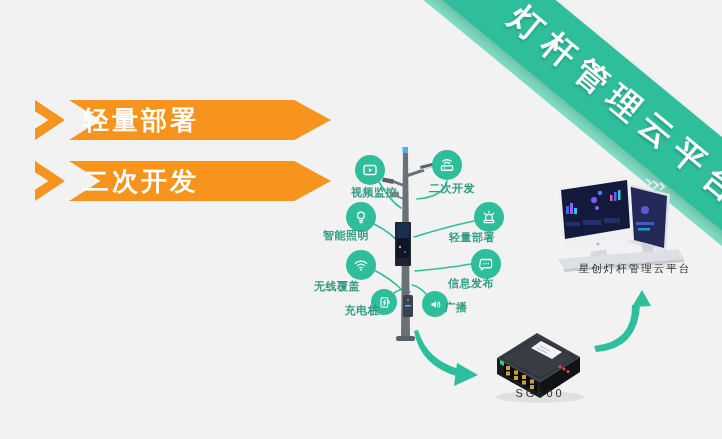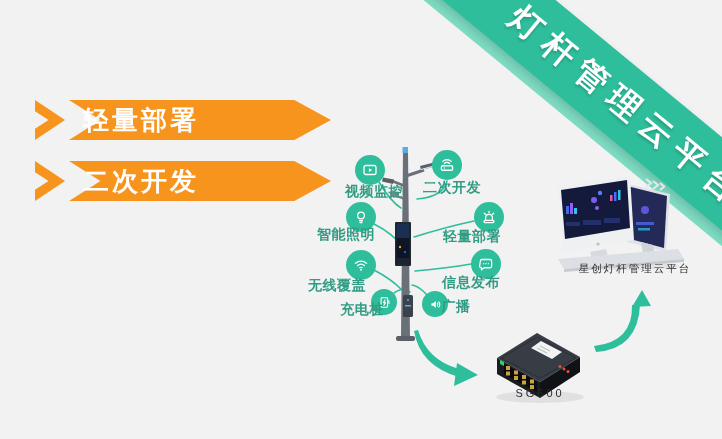--- a/index.html
+++ b/index.html
@@ -24,21 +24,21 @@
     clip-path:polygon(0 0,86% 0,100% 50%,86% 100%,0 100%,12% 50%);}
   .banner .blabel{position:absolute;left:48px;top:0;line-height:40px;color:#fff;
     font-size:26px;font-weight:bold;letter-spacing:3px;white-space:nowrap;}
   .b1{top:100px;} .b2{top:161px;} .b3{top:218px;}
 
   
   .fc{position:absolute;width:30px;height:30px;border-radius:50%;background:#2ebe9b;
     display:flex;align-items:center;justify-content:center;}
   .fc.small{width:26px;height:26px;}
   .fc svg{display:block;}
-  .fl{position:absolute;transform:translate(-50%,-50%);font-size:14px;font-weight:bold;
+  .fl{position:absolute;transform:translate(-50%,-50%);font-size:11px;font-weight:bold;
     color:#2f9c83;letter-spacing:.5px;white-space:nowrap;}
 
   
   .devlabel{position:absolute;transform:translateX(-50%);font-weight:normal;color:#2b2b2b;
     white-space:nowrap;}
   .gw{left:540px;top:387px;font-size:11px;letter-spacing:3px;}
   .pf{left:635px;top:262px;font-size:10.5px;letter-spacing:2px;}
 
   .overlay{position:absolute;left:0;top:0;}
 </style>

